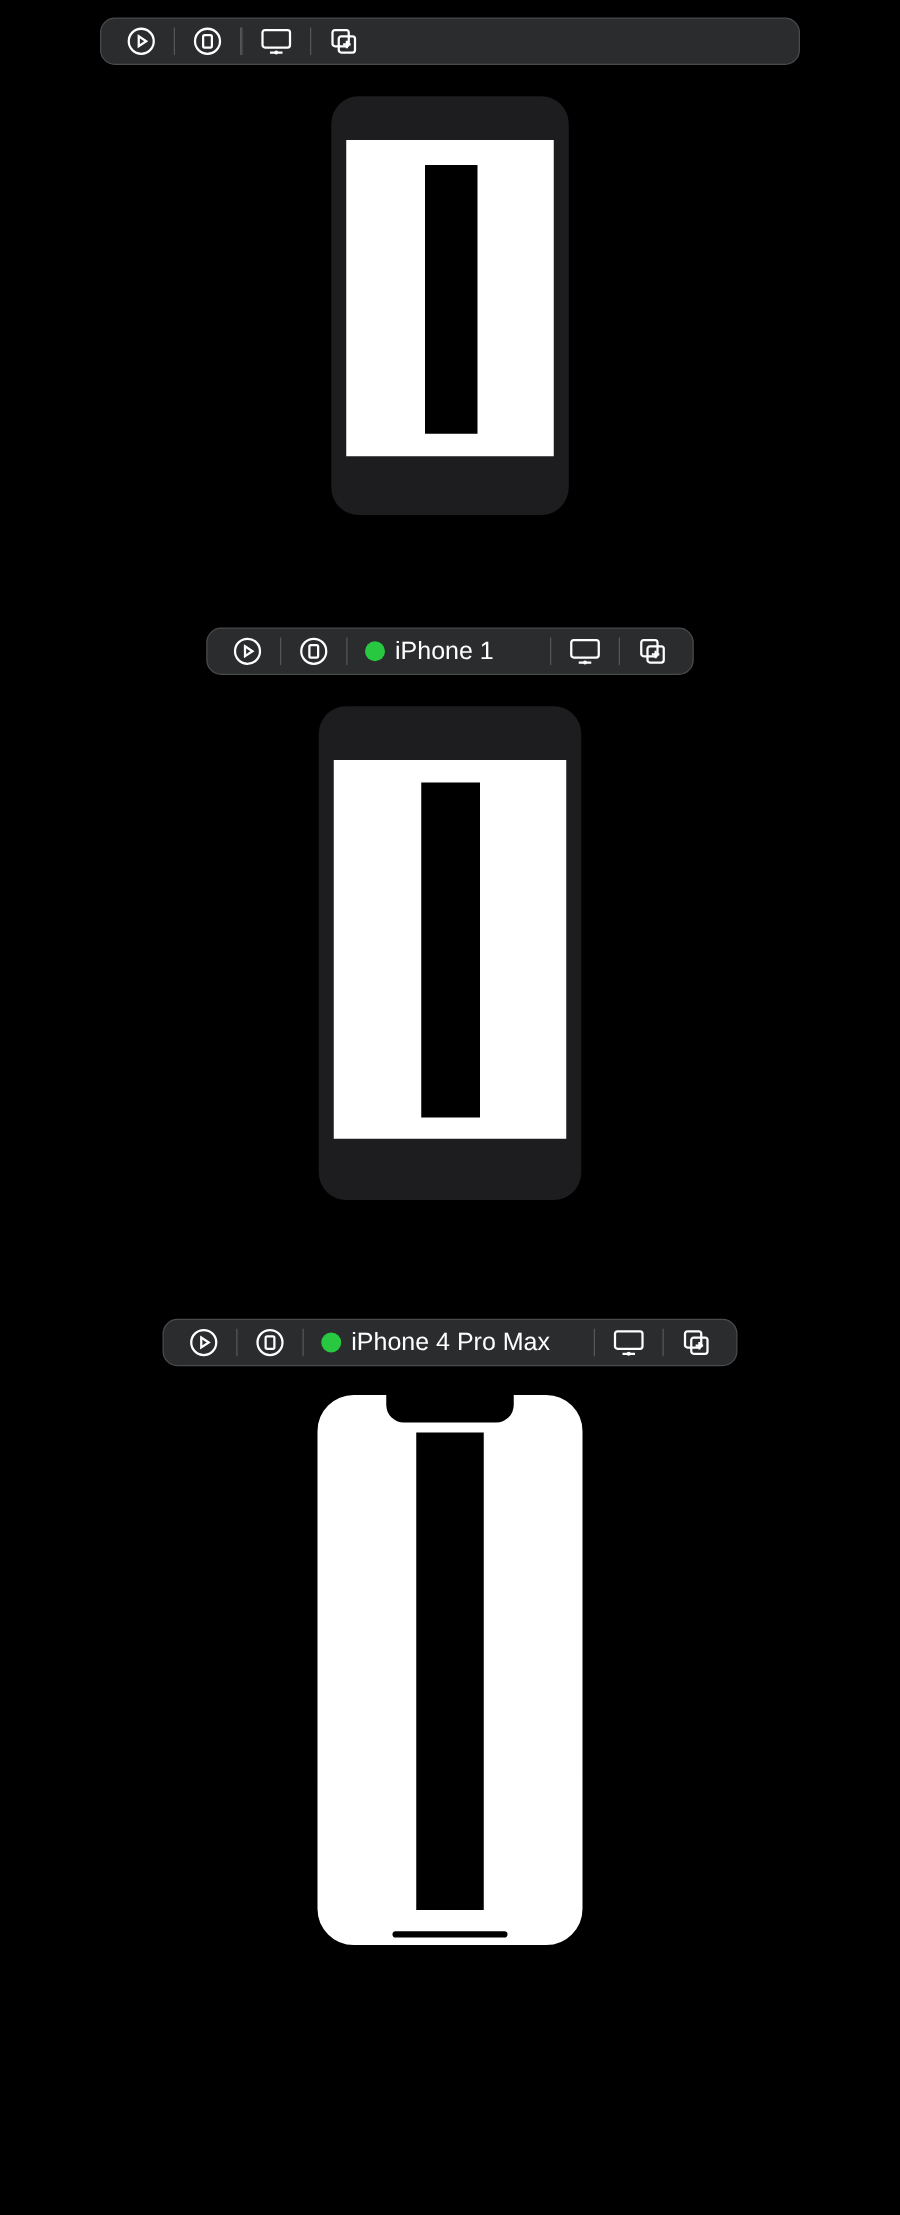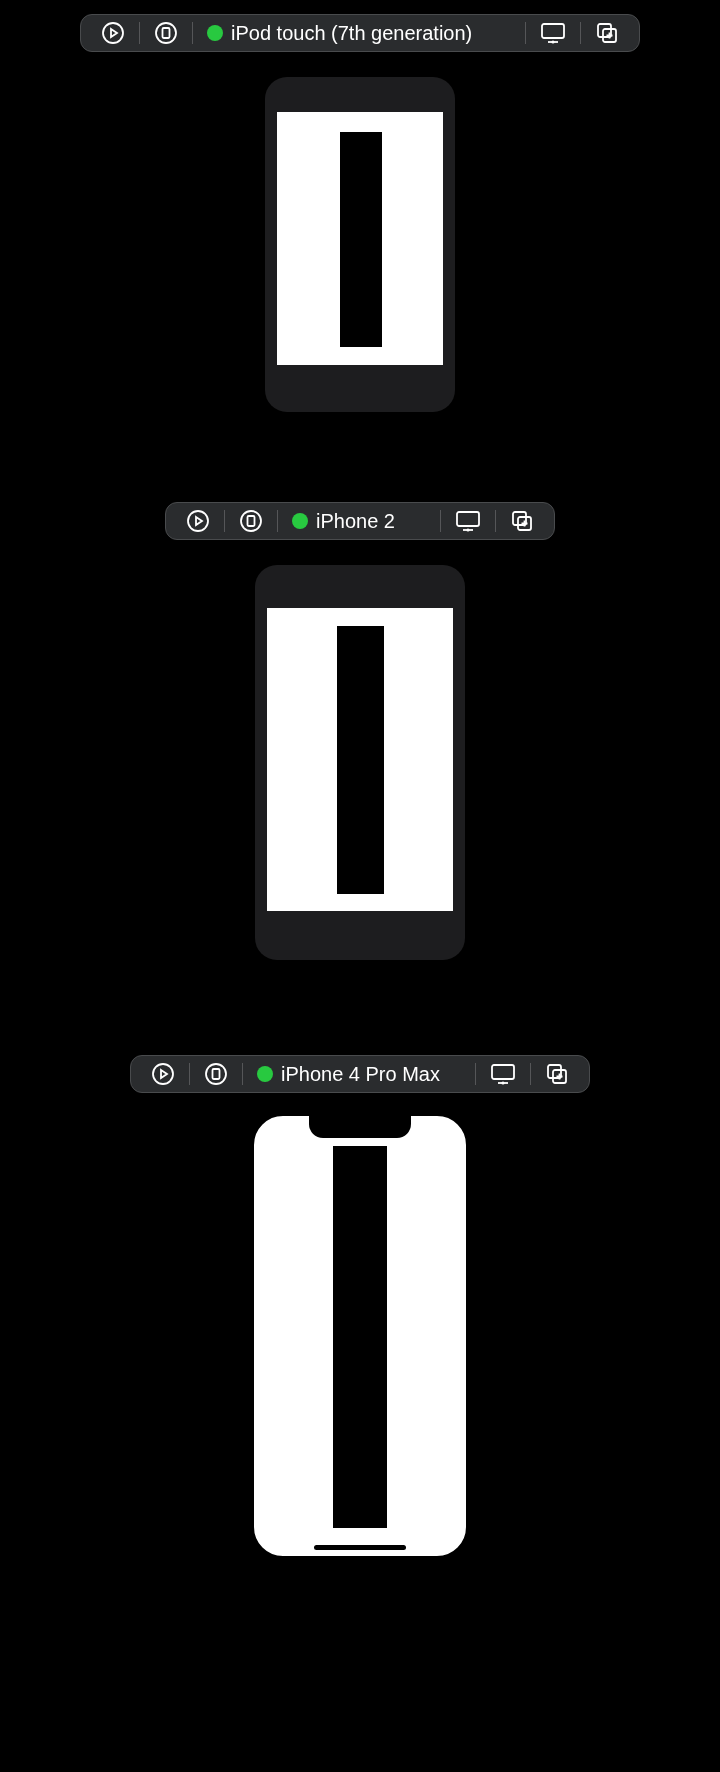--- a/index.html
+++ b/index.html
@@ -109,24 +109,20 @@
       </svg>
     </div>
     <div class="sep"></div>
     <div class="tb-btn">
       <svg class="tb-icon-svg" width="24" height="24" viewBox="0 0 24 24" fill="none" stroke="#fff" stroke-width="1.8">
         <circle cx="12" cy="12" r="10"></circle>
           <rect x="8.5" y="7" width="7" height="10" rx="1.2"></rect>
       </svg>
     </div>
     <div class="sep"></div>
-    <div class="device-cell" style="flex:1;">
-      <span class="status-dot"></span>
-      <span class="device-label">iPod touch (7th generation)</span>
-    </div>
     <div class="sep"></div>
     <div class="tb-btn">
       <svg class="tb-icon-svg" width="26" height="22" viewBox="0 0 26 22" fill="none" stroke="#fff" stroke-width="1.8">
         <rect x="2" y="2" width="22" height="14" rx="2"></rect>
           <path d="M8 20h10"></path>
           <circle cx="13" cy="20" r="1.6" fill="#fff" stroke="none"></circle>
       </svg>
     </div>
     <div class="sep"></div>
     <div class="tb-btn">
@@ -158,21 +154,21 @@
     <div class="sep"></div>
     <div class="tb-btn">
       <svg class="tb-icon-svg" width="24" height="24" viewBox="0 0 24 24" fill="none" stroke="#fff" stroke-width="1.8">
         <circle cx="12" cy="12" r="10"></circle>
           <rect x="8.5" y="7" width="7" height="10" rx="1.2"></rect>
       </svg>
     </div>
     <div class="sep"></div>
     <div class="device-cell" style="flex:1;">
       <span class="status-dot"></span>
-      <span class="device-label">iPhone 2</span>
+      <span class="device-label">iPhone 1</span>
     </div>
     <div class="sep"></div>
     <div class="tb-btn">
       <svg class="tb-icon-svg" width="26" height="22" viewBox="0 0 26 22" fill="none" stroke="#fff" stroke-width="1.8">
         <rect x="2" y="2" width="22" height="14" rx="2"></rect>
           <path d="M8 20h10"></path>
           <circle cx="13" cy="20" r="1.6" fill="#fff" stroke="none"></circle>
       </svg>
     </div>
     <div class="sep"></div>

